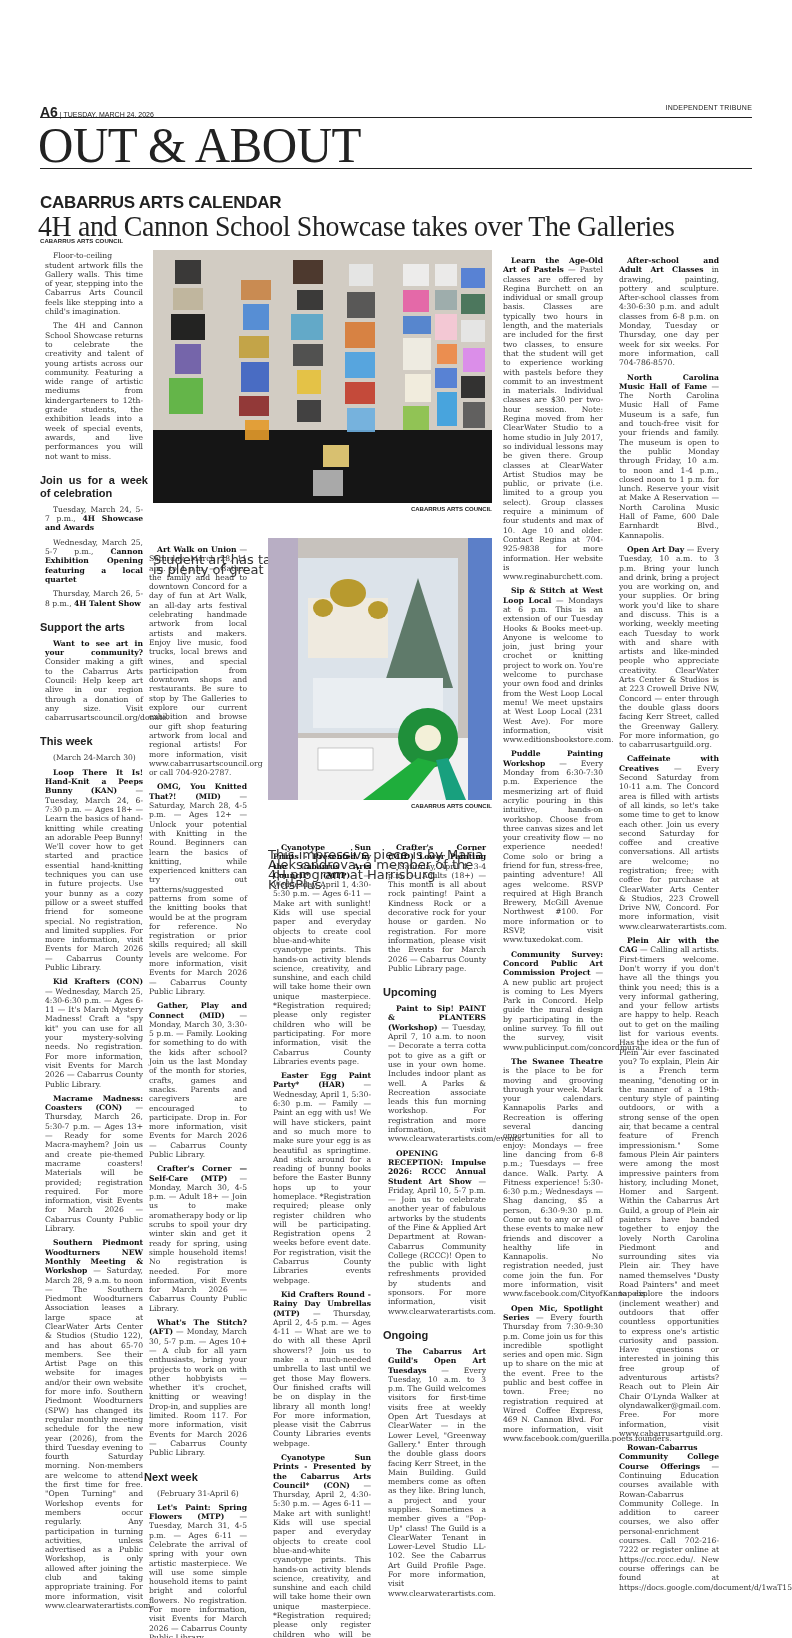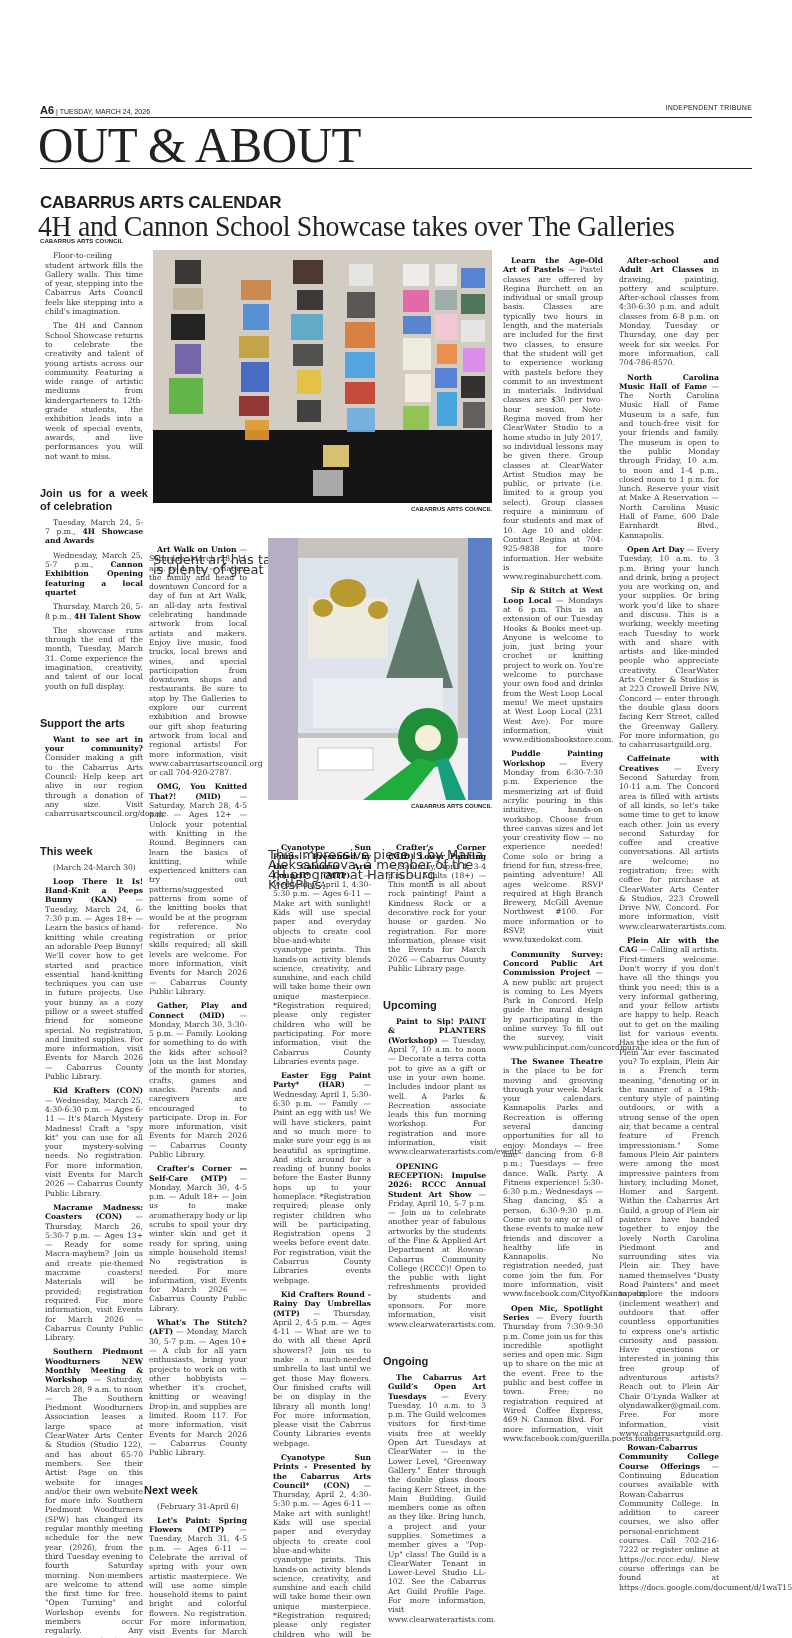--- a/index.html
+++ b/index.html
@@ -1,29 +1,29 @@
 <!DOCTYPE html>
 <html><head>
 <meta charset="utf-8">
 <style>
   html,body{margin:0;padding:0;background:#fff;}
   body{width:792px;height:1638px;position:relative;overflow:hidden;font-family:"DejaVu Serif",serif;color:#222;}
   .abs{position:absolute;}
   .folio{top:104px;left:40px;width:712px;height:12px;font-family:"Liberation Sans",sans-serif;font-size:7px;color:#222;}
-  .folio .pg{font-weight:bold;font-size:11px;}
+  .folio .pg{font-weight:bold;font-size:14px;}
   .folio .pub{position:absolute;right:0;top:0;letter-spacing:.2px;}
   .rule1{top:117px;left:40px;width:712px;height:1px;background:#222;}
   .section-title{top:114px;left:38px;font-family:"Liberation Serif",serif;font-size:49px;font-weight:normal;letter-spacing:-.5px;color:#222;line-height:60px;transform:scaleY(1.05);transform-origin:top left;}
   .rule2{top:168px;left:40px;width:712px;height:1px;background:#222;}
   .kicker{top:193px;left:40px;font-family:"Liberation Sans",sans-serif;font-weight:bold;font-size:17px;letter-spacing:-.3px;color:#222;}
   .headline{top:208px;left:38px;font-family:"Liberation Serif",serif;font-size:30px;line-height:36px;color:#222;transform:scaleX(.93);transform-origin:left top;letter-spacing:-.4px;white-space:nowrap;}
   .col{position:absolute;font-size:7.6px;line-height:9.3px;text-align:justify;hyphens:auto;color:#333;}
   .col p{margin:5px;text-indent:8px;}
   .col b{color:#111;}
-  .col h3{font-family:"Liberation Sans",sans-serif;font-size:11px;font-weight:bold;margin:26px 0 2px;line-height:13px;color:#222;}
+  .col h3{font-family:"Liberation Sans",sans-serif;font-size:11px;font-weight:bold;margin:13px 0 2px;line-height:13px;color:#222;}
   .byline{font-family:"Liberation Sans",sans-serif;font-weight:bold;font-size:6px;letter-spacing:.1px;margin-bottom:2px;color:#222;}
   .photo{position:absolute;overflow:hidden;}
   .credit{position:absolute;font-family:"Liberation Sans",sans-serif;font-weight:bold;font-size:6px;color:#222;text-align:right;}
   .caption{position:absolute;font-family:"DejaVu Sans",sans-serif;font-size:13px;color:#333;line-height:10px;margin-top:38px;}
 </style>
 </head>
 <body>
 
 <div class="abs folio">
   <span class="pg">A6</span>
@@ -115,21 +115,20 @@
 <div class="caption" style="left:268px;top:812px;width:226px;">This impressive piece is by Maria Aleksandrova, a member of the 4H program at Harrisburg KidsPlus.</div>
 
 <div class="col" style="left:40px;top:237px;width:108px;">
   <div class="byline">CABARRUS ARTS COUNCIL</div>
   <p>Floor-to-ceiling student artwork fills the Gallery walls. This time of year, stepping into the Cabarrus Arts Council feels like stepping into a child's imagination.</p>
   <p>The 4H and Cannon School Showcase returns to celebrate the creativity and talent of young artists across our community. Featuring a wide range of artistic mediums from kindergarteners to 12th-grade students, the exhibition leads into a week of special events, awards, and live performances you will not want to miss.</p>
   <h3>Join us for a week of celebration</h3>
   <p><span>Tuesday, March 24, 5-7 p.m., </span><b>4H Showcase and Awards</b></p>
   <p><span>Wednesday, March 25, 5-7 p.m., </span><b>Cannon Exhibition Opening featuring a local quartet</b></p>
   <p><span>Thursday, March 26, 5-8 p.m., </span><b>4H Talent Show</b></p>
-  <p>The showcase runs through the end of the month, Tuesday, March 31. Come experience the imagination, creativity, and talent of our local youth on full display.</p>
   <h3>Support the arts</h3>
   <p><b>Want to see art in your community?</b><span> Consider making a gift to the Cabarrus Arts Council: Help keep art alive in our region through a donation of any size. Visit cabarrusartscouncil.org/donate.</span></p>
   <h3>This week</h3>
   <p>(March 24-March 30)</p>
   <p><b>Loop There It Is! Hand-Knit a Peeps Bunny (KAN)</b><span> — Tuesday, March 24, 6-7:30 p.m. — Ages 18+ — Learn the basics of hand-knitting while creating an adorable Peep Bunny! We'll cover how to get started and practice essential hand-knitting techniques you can use in future projects. Use your bunny as a cozy pillow or a sweet stuffed friend for someone special. No registration, and limited supplies. For more information, visit Events for March 2026 — Cabarrus County Public Library.</span></p>
   <p><b>Kid Krafters (CON)</b><span> — Wednesday, March 25, 4:30-6:30 p.m. — Ages 6-11 — It's March Mystery Madness! Craft a "spy kit" you can use for all your mystery-solving needs. No registration. For more information, visit Events for March 2026 — Cabarrus County Public Library.</span></p>
   <p><b>Macrame Madness: Coasters (CON)</b><span> — Thursday, March 26, 5:30-7 p.m. — Ages 13+ — Ready for some Macra-mayhem? Join us and create pie-themed macrame coasters! Materials will be provided; registration required. For more information, visit Events for March 2026 — Cabarrus County Public Library.</span></p>
   <p><b>Southern Piedmont Woodturners NEW Monthly Meeting &amp; Workshop</b><span> — Saturday, March 28, 9 a.m. to noon — The Southern Piedmont Woodturners Association leases a large space at ClearWater Arts Center &amp; Studios (Studio 122), and has about 65-70 members. See their Artist Page on this website for images and/or their own website for more info. Southern Piedmont Woodturners (SPW) has changed its regular monthly meeting schedule for the new year (2026), from the third Tuesday evening to fourth Saturday morning. Non-members are welcome to attend the first time for free. "Open Turning" and Workshop events for members occur regularly. Any participation in turning activities, unless advertised as a Public Workshop, is only allowed after joining the club and taking appropriate training. For more information, visit www.clearwaterartists.com.</span></p>
 </div>
 

